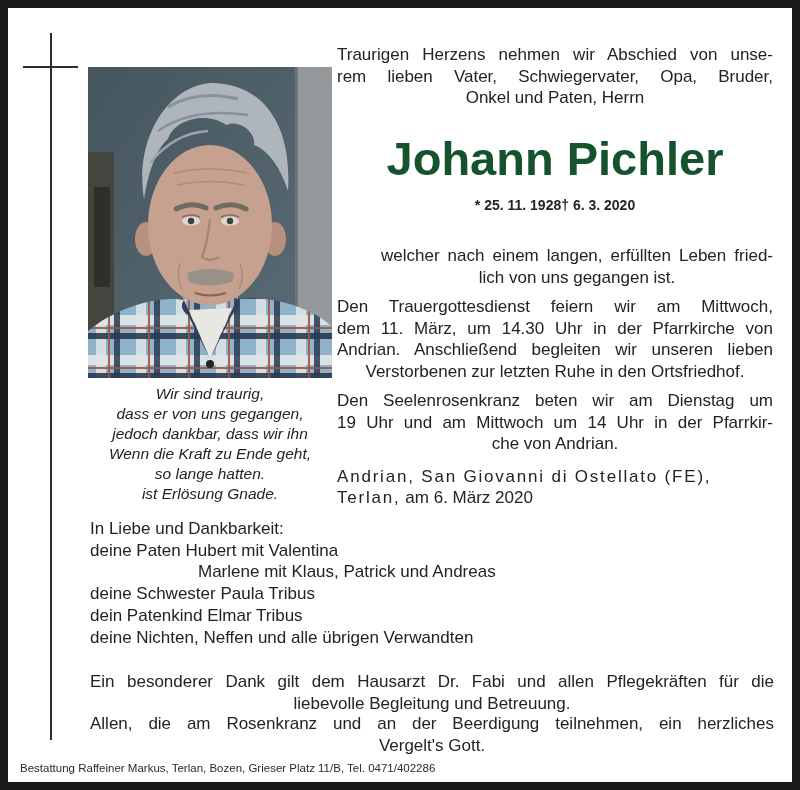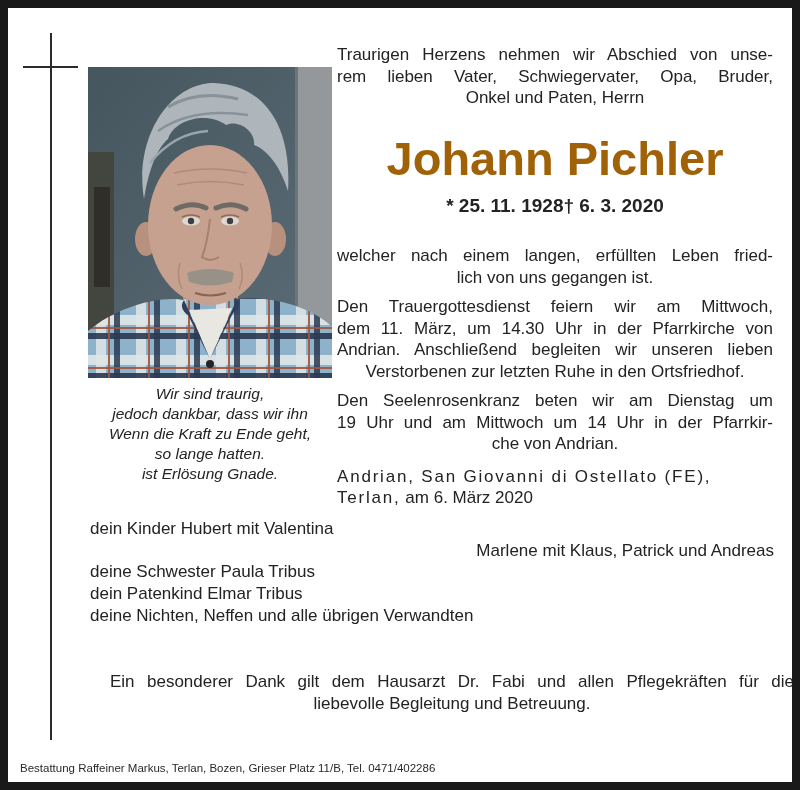--- a/index.html
+++ b/index.html
@@ -22,33 +22,33 @@
   .verse{
     position:absolute;left:52px;top:376px;width:300px;
     font-style:italic;font-size:15.5px;line-height:20px;text-align:center;
   }
   
   .right-col{position:absolute;left:329px;top:36px;width:436px;font-size:17px;line-height:21.5px;}
   .jl{text-align:justify;text-align-last:justify;}
   .jlast{text-align:center;}
   .name{
     margin:24px 0 1px 0;font-size:47px;line-height:52px;font-weight:bold;
-    text-align:center;letter-spacing:0px;color:#a16207;
+    text-align:center;letter-spacing:0px;color:#14532d;
   }
-  .dates{margin-top:10px;display:flex;justify-content:center;font-weight:bold;font-size:19px;}
-  .para-a{margin-top:29px;}
+  .dates{margin-top:10px;display:flex;justify-content:center;font-weight:bold;font-size:14px;}
+  .para-a{margin-top:29px;margin-left:44px;}
   .para{margin-top:8px;}
   .place-date{margin-top:11px;}
   .spaced{letter-spacing:1.8px;}
   
   .family{position:absolute;left:82px;top:510px;width:684px;font-size:17px;line-height:21.7px;}
   .family b{font-weight:normal;}
-  .indent{padding-left:108px;text-align:right;}
+  .indent{padding-left:108px;}
   
-  .thanks{position:absolute;left:82px;top:663px;width:684px;font-size:17px;line-height:21.5px;margin-left:20px;}
+  .thanks{position:absolute;left:82px;top:663px;width:684px;font-size:17px;line-height:21.5px;}
   .farewell{position:absolute;left:82px;top:705px;width:684px;font-size:17px;line-height:21.5px;}
   
   .footer{position:absolute;left:12px;top:754px;font-size:11.5px;color:#2a2a2a;}
 </style>
 </head>
 <body>
 
 <div class="frame">
 
   <div>
@@ -115,20 +115,21 @@
 
     <path d="M99,206 Q122,198 146,206 L144,215 Q122,222 101,215 Z" fill="#989187"></path>
 
     <path d="M107,226 Q122,231 138,226" stroke="#8a6352" stroke-width="2" fill="none"></path>
     <path d="M92,196 Q88,210 94,222" stroke="#b08a77" stroke-width="1.5" fill="none"></path>
     <path d="M152,196 Q157,210 151,222" stroke="#b08a77" stroke-width="1.5" fill="none"></path>
   </svg>
 
   <div class="verse">
     <div>Wir sind traurig,</div>
+    <div>dass er von uns gegangen,</div>
     <div>jedoch dankbar, dass wir ihn</div>
     <div>Wenn die Kraft zu Ende geht,</div>
     <div>so lange hatten.</div>
     <div>ist Erlösung Gnade.</div>
   </div>
 
   <div class="right-col">
     <div>
       <div class="jl">Traurigen Herzens nehmen wir Abschied von unse-</div>
       <div class="jl">rem lieben Vater, Schwiegervater, Opa, Bruder,</div>
@@ -160,28 +161,33 @@
       <div class="jlast">che von Andrian.</div>
     </div>
 
     <div class="place-date">
       <div class="spaced">Andrian, San Giovanni di Ostellato (FE),</div>
       <div><span class="spaced">Terlan,</span><span> am 6. März 2020</span></div>
     </div>
   </div>
 
   <div class="family">
-    <div><span>dein Kinder </span><b>Hubert</b><span> mit </span><b>Valentina</b></div>
+    <div>In Liebe und Dankbarkeit:</div>
+    <div><span>deine Paten </span><b>Hubert</b><span> mit </span><b>Valentina</b></div>
     <div class="indent"><b>Marlene</b><span> mit </span><b>Klaus, Patrick</b><span> und </span><b>Andreas</b></div>
     <div><span>deine Schwester </span><b>Paula Tribus</b></div>
     <div><span>dein Patenkind </span><b>Elmar Tribus</b></div>
     <div>deine Nichten, Neffen und alle übrigen Verwandten</div>
   </div>
 
   <div class="thanks">
     <div class="jl">Ein besonderer Dank gilt dem Hausarzt Dr. Fabi und allen Pflegekräften für die</div>
     <div class="jlast">liebevolle Begleitung und Betreuung.</div>
   </div>
 
+  <div class="farewell">
+    <div class="jl">Allen, die am Rosenkranz und an der Beerdigung teilnehmen, ein herzliches</div>
+    <div class="jlast">Vergelt's Gott.</div>
+  </div>
 
   <div class="footer">Bestattung Raffeiner Markus, Terlan, Bozen, Grieser Platz 11/B, Tel. 0471/402286</div>
 
 </div>
 
 </body></html>

